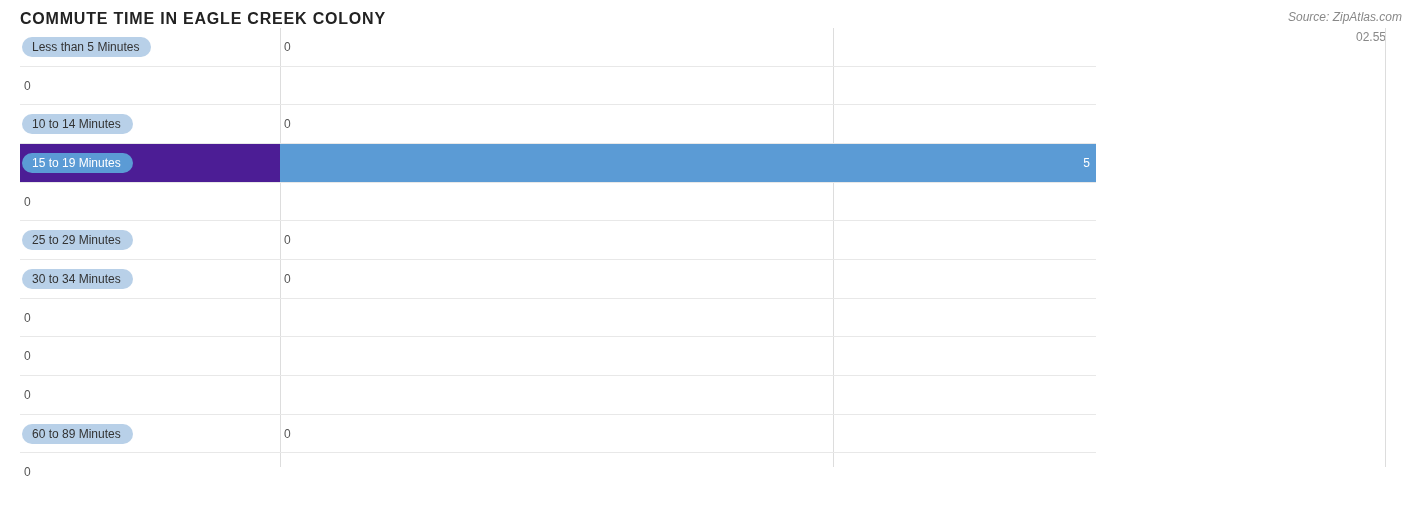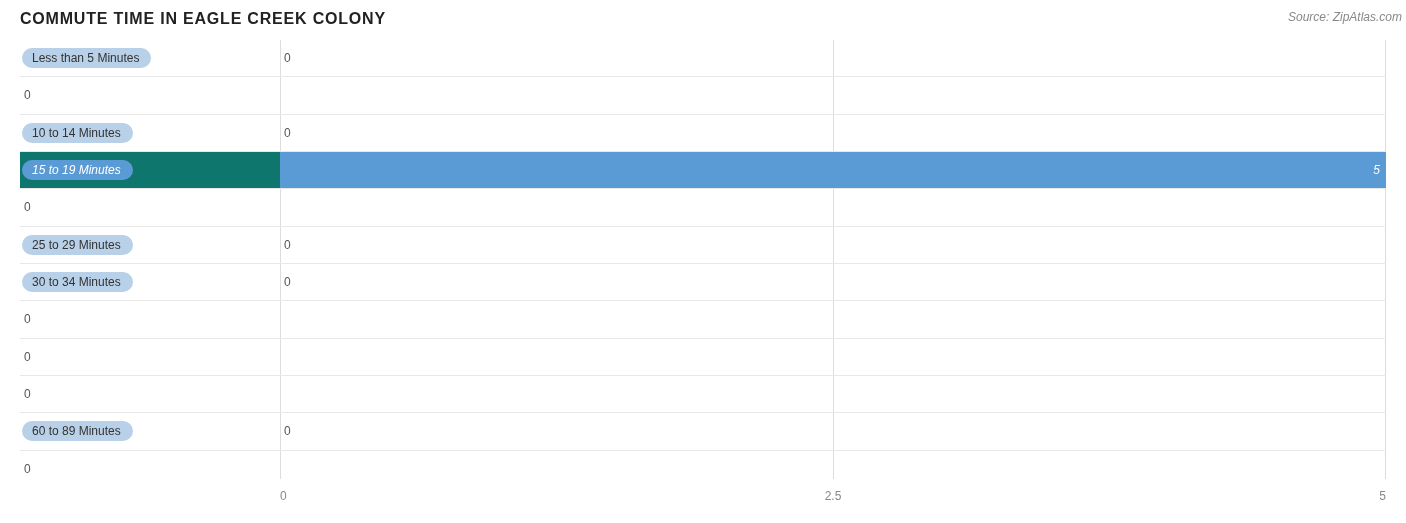--- a/index.html
+++ b/index.html
@@ -14,34 +14,33 @@
       width: 1406px;
       height: 523px;
       padding: 10px 20px 40px 20px;
       position: relative;
     }
     .chart-title {
       font-size: 16px;
       font-weight: bold;
       letter-spacing: 0.05em;
       color: #222;
-      margin-bottom: 12px;
       text-transform: uppercase;
     }
     .source-label {
       position: absolute;
       top: 10px;
       right: 4px;
       font-size: 12px;
       color: #888;
       font-style: italic;
     }
     .chart-body {
       display: flex;
-      flex-direction: column;
+      flex-direction: row;
       height: calc(523px - 60px);
       position: relative;
     }
     .grid-lines {
       position: absolute;
       top: 0;
       left: 260px;
       right: 0;
       bottom: 24px;
       display: flex;
@@ -64,22 +63,21 @@
     .bar-row {
       display: flex;
       align-items: center;
       flex: 1;
       border-bottom: 1px solid #e8e8e8;
     }
     .bar-row:last-child {
       border-bottom: none;
     }
     .bar-row.highlighted {
-      background: #0f766e;
-      font-style: italic;
+      background: #4c1d95;
     }
     .label-cell {
       width: 260px;
       min-width: 260px;
       padding: 2px 4px 2px 2px;
       display: flex;
       align-items: center;
     }
     .label-pill {
       background: #b8d0e8;

